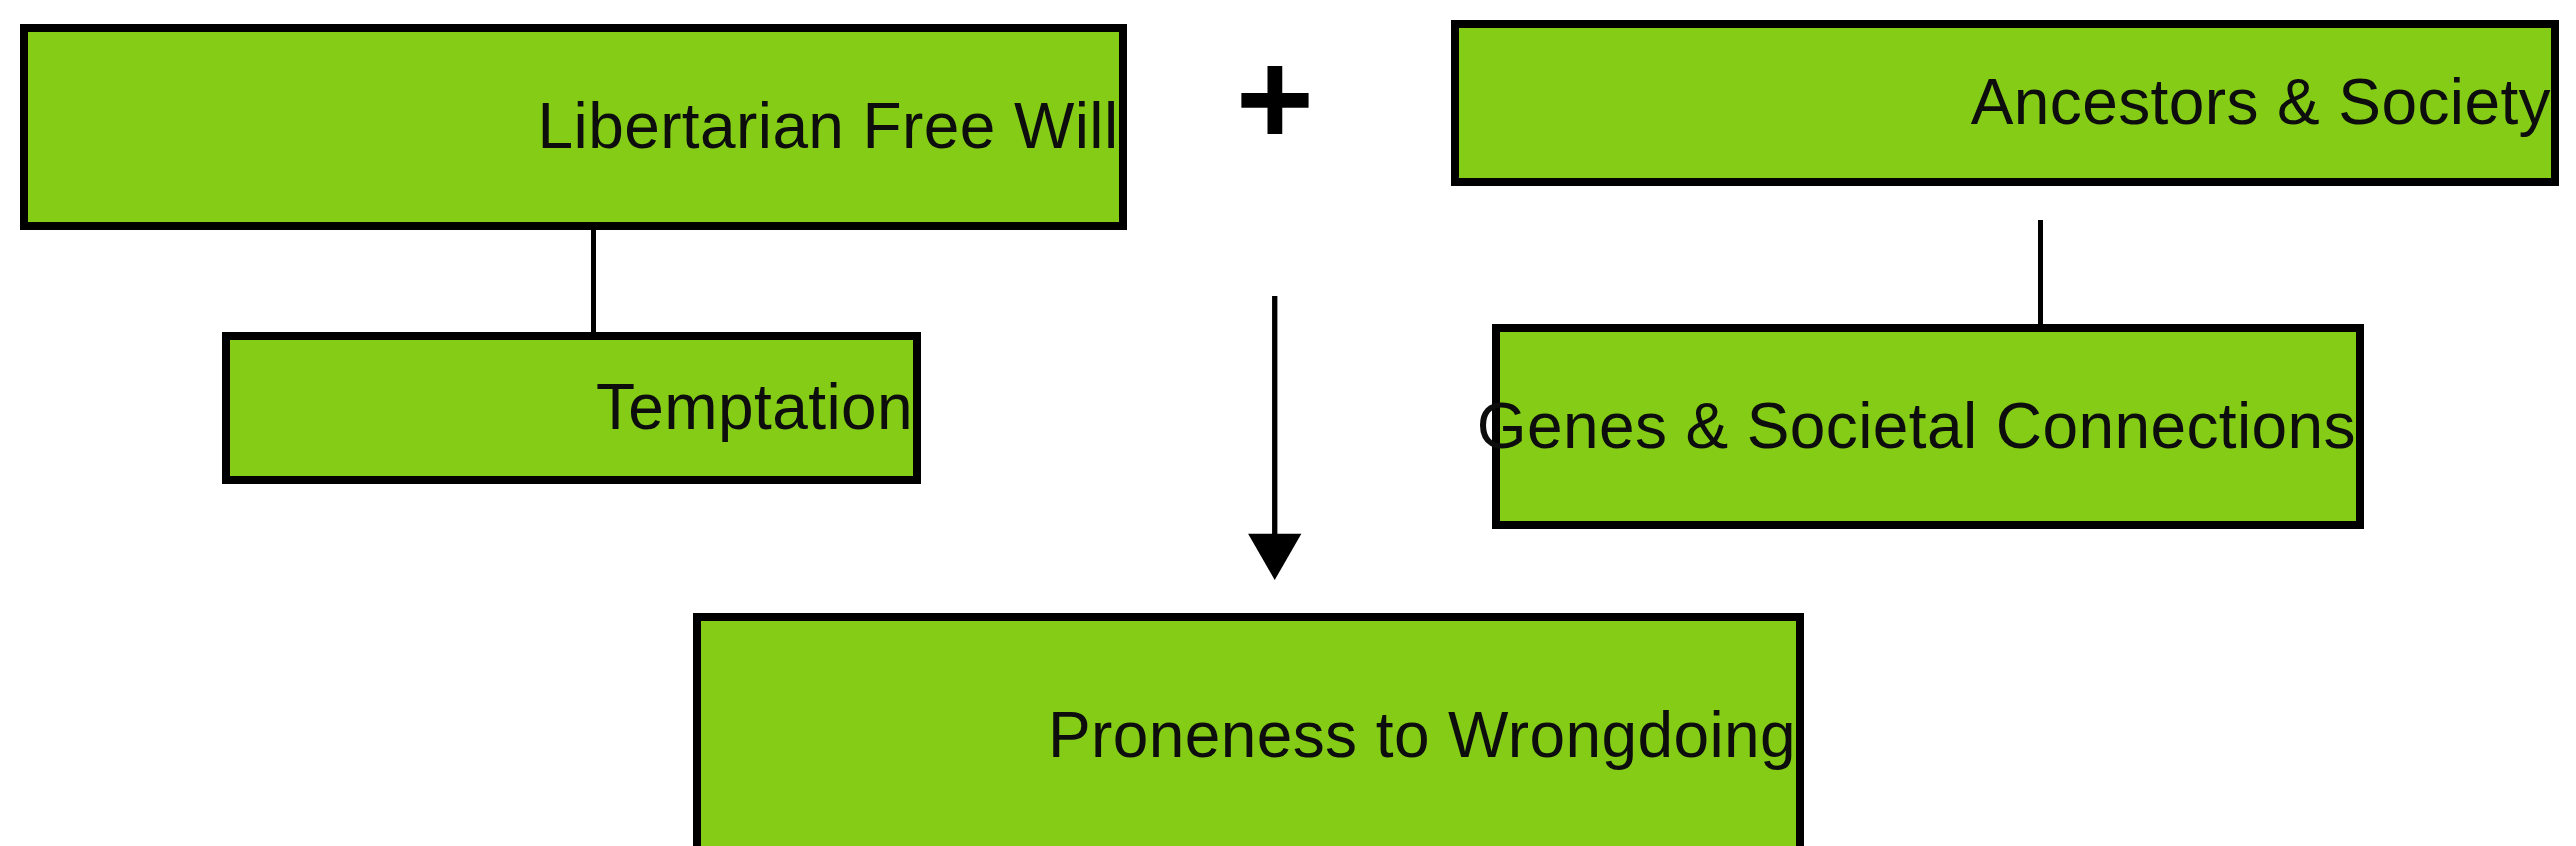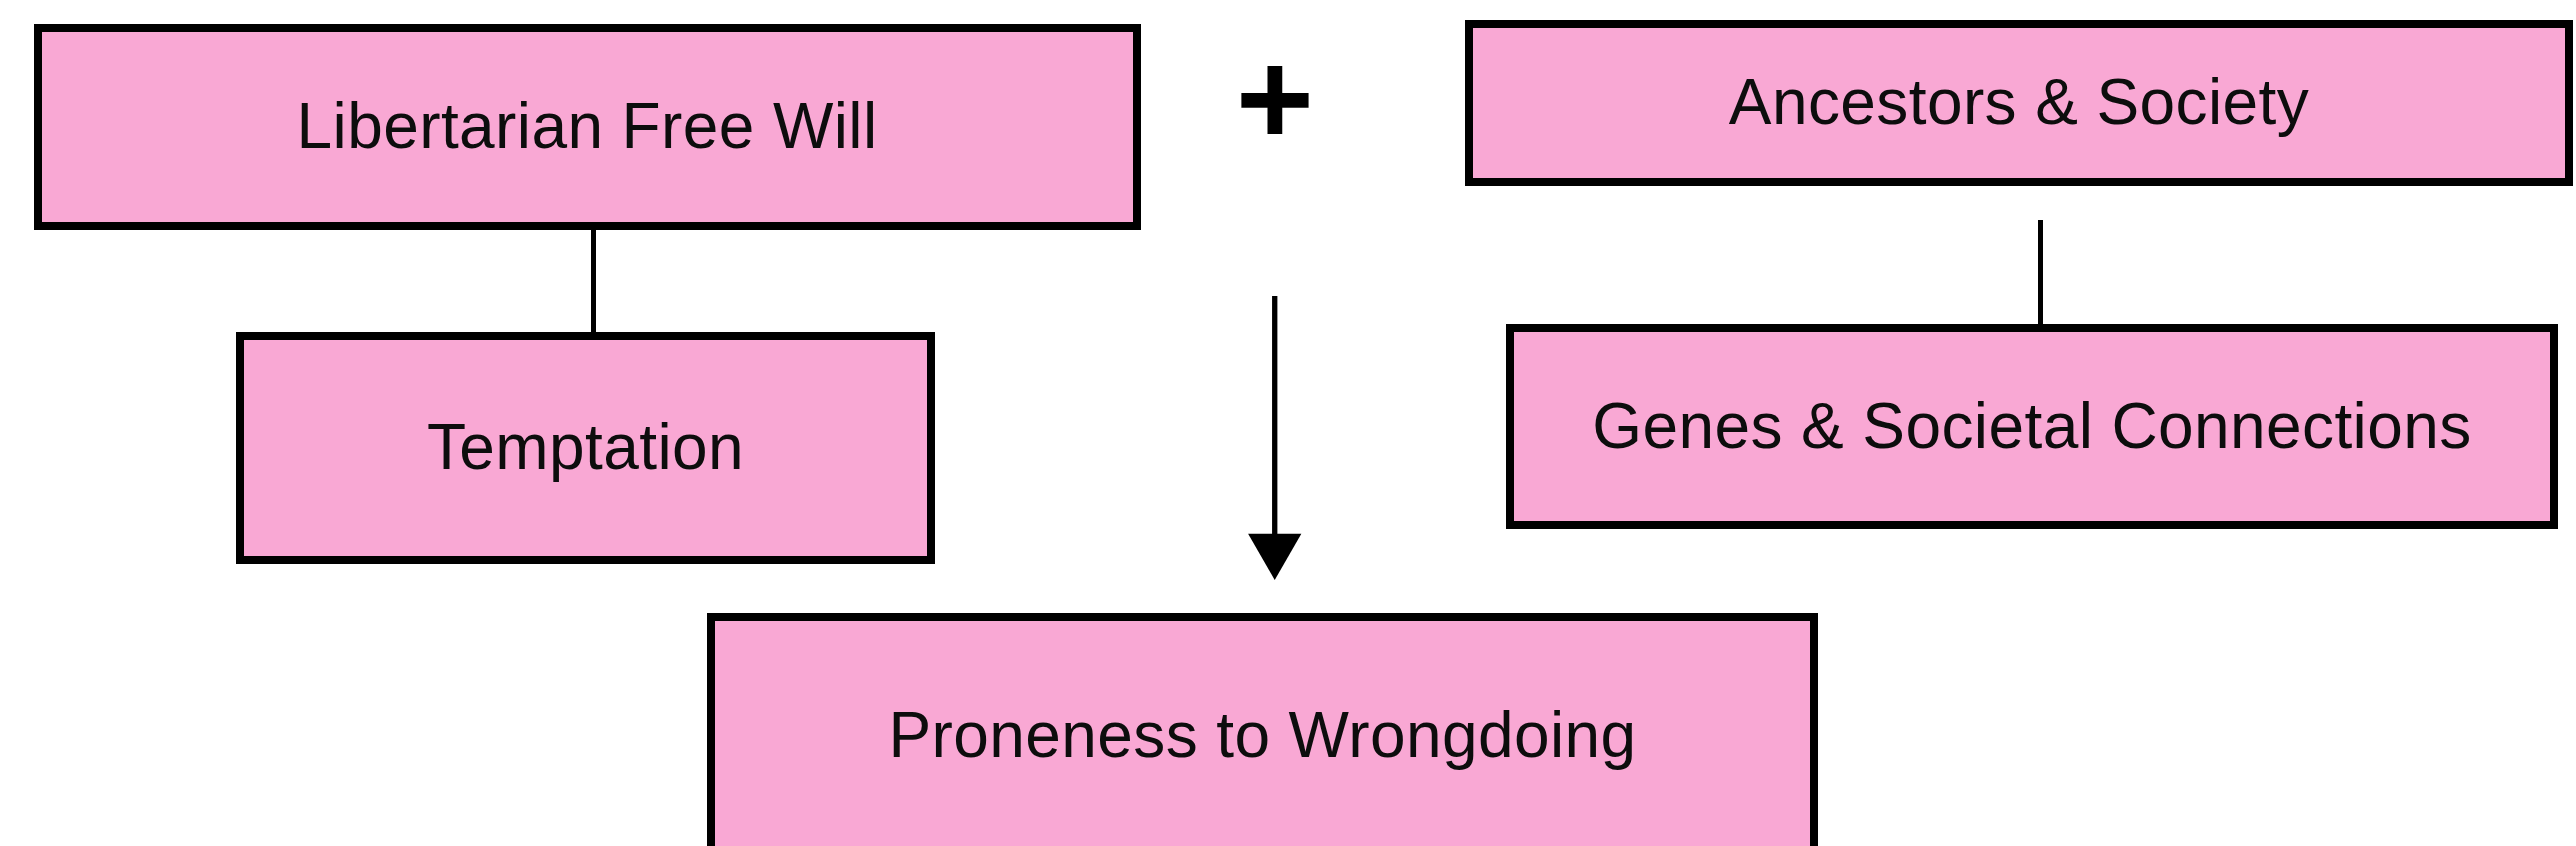--- a/index.html
+++ b/index.html
@@ -14,42 +14,41 @@
   #canvas {
     position: relative;
     width: 2576px;
     height: 846px;
     background: #ffffff;
     overflow: hidden;
   }
   .node {
     position: absolute;
     box-sizing: border-box;
-    background: #f9a8d4;
+    background: #84cc16;
     border: 8px solid #000000;
     display: flex;
     align-items: center;
-    justify-content: center;
-    margin-left: 14px;
+    justify-content: flex-end;
   }
   .node-label {
     font-family: "Liberation Sans", sans-serif;
     color: #0d0d0d;
     font-size: 64px;
     font-weight: 400;
     line-height: 1.05;
     letter-spacing: 0.4px;
     white-space: nowrap;
     text-align: center;
   }
   
   #node-free-will      { left: 19.6px;   top: 24px;  width: 1107px; height: 206px; }
   #node-ancestors      { left: 1451px; top: 19.6px;  width: 1108px; height: 166px; }
-  #node-temptation     { left: 222px;  top: 332px; width: 699px;  height: 232px; }
-  #node-genes          { left: 1492px; top: 324px; width: 1052px; height: 205px; }
+  #node-temptation     { left: 222px;  top: 332px; width: 699px;  height: 152px; }
+  #node-genes          { left: 1492px; top: 324px; width: 872px; height: 205px; }
   #node-proneness      { left: 693px;  top: 613px; width: 1111px; height: 245px; }
 
   
   .connector-v {
     position: absolute;
     background: #000000;
     width: 4.5px;
   }
   #connector-left  { left: 591px;  top: 226px; height: 111px; }
   #connector-right { left: 2038px; top: 220px; height: 108px; }

